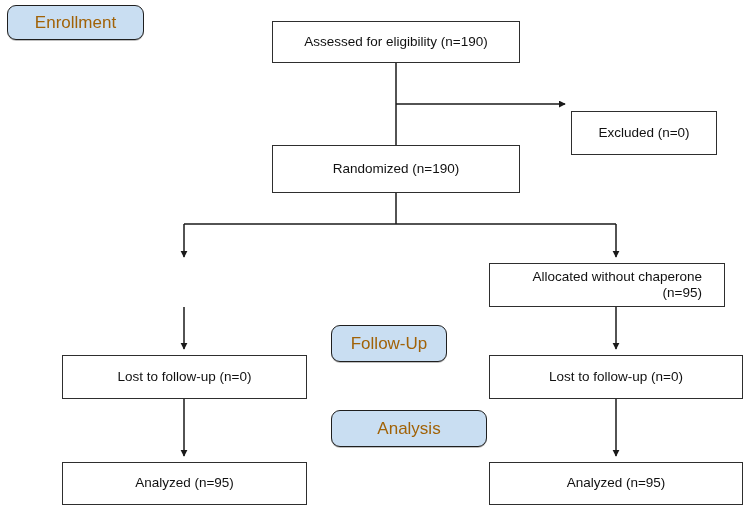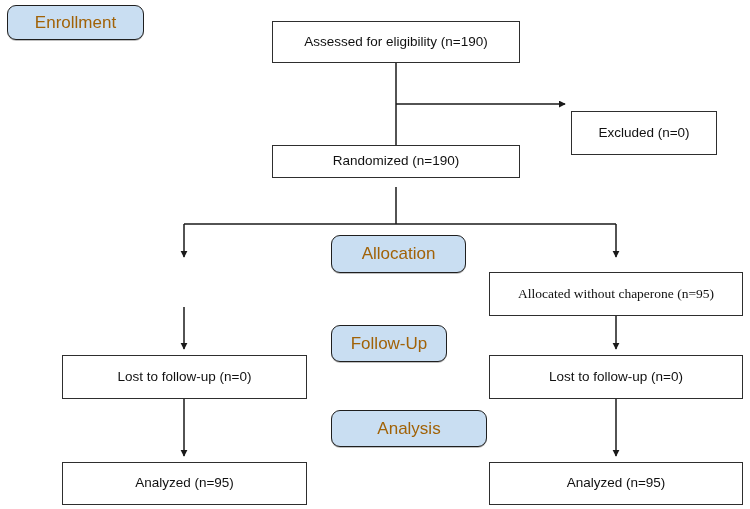--- a/index.html
+++ b/index.html
@@ -43,23 +43,23 @@
     box-shadow:0 1px 0 rgba(0,0,0,0.25);
   }
   
   .stage-enrollment{left:7px;top:5px;width:137px;height:35px;}
   .stage-allocation{left:331px;top:235px;width:135px;height:38px;}
   .stage-followup{left:331px;top:325px;width:116px;height:37px;}
   .stage-analysis{left:331px;top:410px;width:156px;height:37px;}
 
   .node-assessed{left:272px;top:21px;width:248px;height:42px;}
   .node-excluded{left:571px;top:83px;width:146px;height:44px;margin-top:28px;}
-  .node-randomized{left:272px;top:145px;width:248px;height:33px;}
+  .node-randomized{left:272px;top:145px;width:248px;height:48px;}
   .node-allocated-left{left:62px;top:263px;width:245px;height:44px;}
-  .node-allocated-right{left:489px;top:272px;width:254px;height:44px;font-family:Liberation Serif, serif;}
+  .node-allocated-right{left:489px;top:263px;width:236px;height:44px;}
   .node-lost-left{left:62px;top:355px;width:245px;height:44px;}
   .node-lost-right{left:489px;top:355px;width:254px;height:44px;}
   .node-analyzed-left{left:62px;top:462px;width:245px;height:43px;}
   .node-analyzed-right{left:489px;top:462px;width:254px;height:43px;}
 </style>
 </head>
 <body>
 
 <div class="canvas">
 
@@ -82,21 +82,20 @@
     <line x1="616" y1="224" x2="616" y2="257" stroke="#1a1a1a" stroke-width="1.5" marker-end="url(#arrow)"></line>
 
     <line x1="184" y1="307" x2="184" y2="349" stroke="#1a1a1a" stroke-width="1.5" marker-end="url(#arrow)"></line>
     <line x1="616" y1="307" x2="616" y2="349" stroke="#1a1a1a" stroke-width="1.5" marker-end="url(#arrow)"></line>
 
     <line x1="184" y1="399" x2="184" y2="456" stroke="#1a1a1a" stroke-width="1.5" marker-end="url(#arrow)"></line>
     <line x1="616" y1="399" x2="616" y2="456" stroke="#1a1a1a" stroke-width="1.5" marker-end="url(#arrow)"></line>
   </svg>
 
   <div class="stage stage-enrollment">Enrollment</div>
-  <div class="stage stage-allocation">Allocation</div>
   <div class="stage stage-followup">Follow-Up</div>
   <div class="stage stage-analysis">Analysis</div>
 
   <div class="node node-assessed">Assessed for eligibility (n=190)</div>
   <div class="node node-excluded">Excluded (n=0)</div>
   <div class="node node-randomized">Randomized (n=190)</div>
   <div class="node node-allocated-right">Allocated without chaperone (n=95)</div>
   <div class="node node-lost-left">Lost to follow-up (n=0)</div>
   <div class="node node-lost-right">Lost to follow-up (n=0)</div>
   <div class="node node-analyzed-left">Analyzed (n=95)</div>

